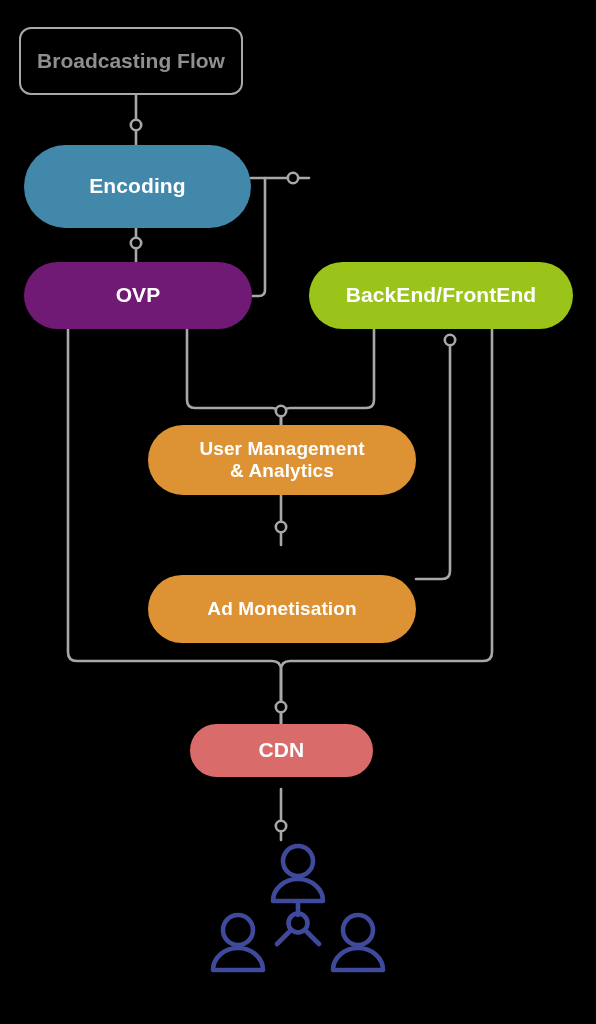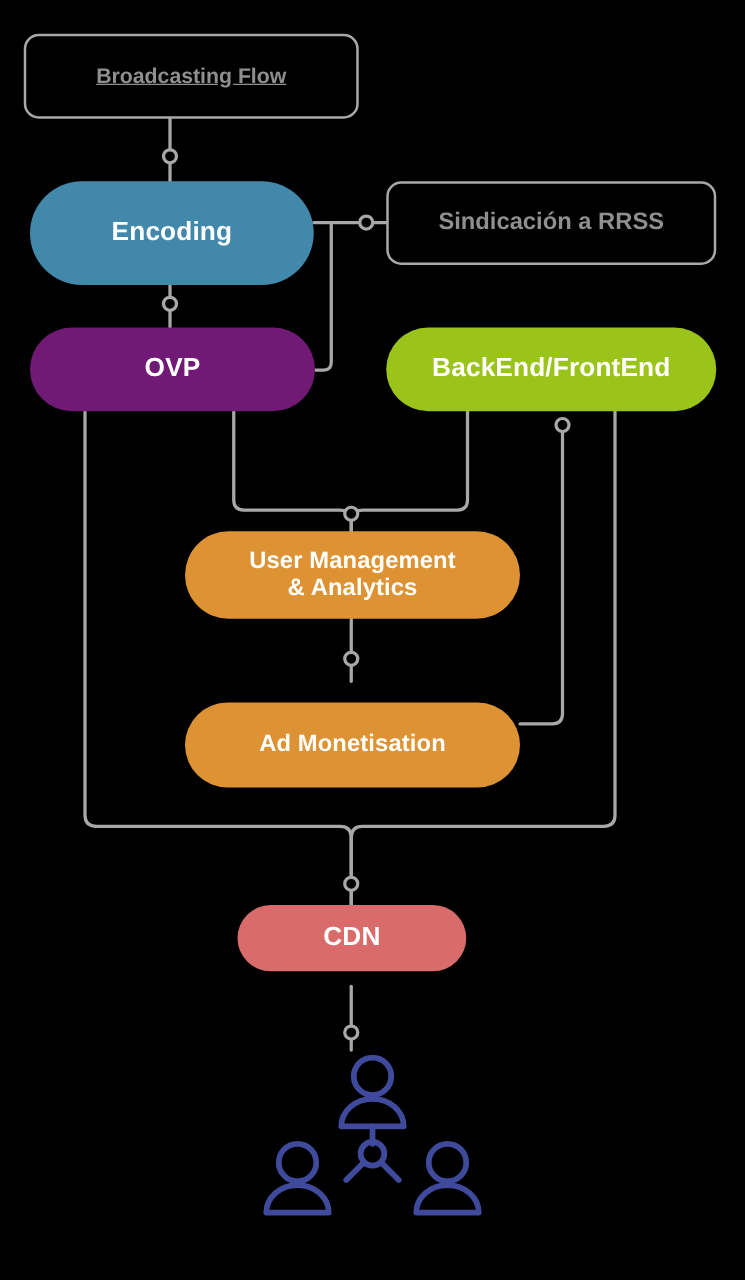--- a/index.html
+++ b/index.html
@@ -52,27 +52,27 @@
     color: #8f8f8f;
     font-weight: 700;
     background: transparent;
   }
   .node-label {
     display: block;
     white-space: pre-line;
     padding: 0 10px;
   }
   
-  #node-broadcasting-flow { left: 19px;  top: 27px;  width: 268px; height: 68px;  font-size: 17px; text-decoration: underline; }
+  #node-broadcasting-flow { left: 19px;  top: 27px;  width: 224px; height: 68px;  font-size: 21px; }
   #node-encoding         { left: 24px;  top: 145px; width: 227px; height: 83px;  font-size: 21px; }
   #node-sindicacion      { left: 309px; top: 145px; width: 264px; height: 67px;  font-size: 19px; }
   #node-ovp              { left: 24px;  top: 262px; width: 228px; height: 67px;  font-size: 21px; }
   #node-backend-frontend { left: 309px; top: 262px; width: 264px; height: 67px;  font-size: 21px; }
   #node-user-management  { left: 148px; top: 425px; width: 268px; height: 70px;  font-size: 19px; }
-  #node-ad-monetisation  { left: 148px; top: 562px; width: 268px; height: 68px;  font-size: 19px; }
+  #node-ad-monetisation  { left: 148px; top: 575px; width: 268px; height: 68px;  font-size: 19px; }
   #node-cdn              { left: 190px; top: 724px; width: 183px; height: 53px;  font-size: 21px; }
 
   #audience-icon {
     position: absolute;
     z-index: 2;
     left: 205px;
     top: 843px;
     width: 186px;
     height: 148px;
   }
@@ -120,23 +120,20 @@
   </svg>
 
   <div class="node outline" id="node-broadcasting-flow">
     <span class="node-label">Broadcasting Flow</span>
   </div>
 
   <div class="node pill" id="node-encoding" style="background:#4288ab;">
     <span class="node-label">Encoding</span>
   </div>
 
-  <div class="node outline" id="node-sindicacion">
-    <span class="node-label">Sindicación a RRSS</span>
-  </div>
 
   <div class="node pill" id="node-ovp" style="background:#701a75;">
     <span class="node-label">OVP</span>
   </div>
 
   <div class="node pill" id="node-user-management" style="background:#dd9233;">
     <span class="node-label">User Management
 &amp; Analytics</span>
   </div>
 

